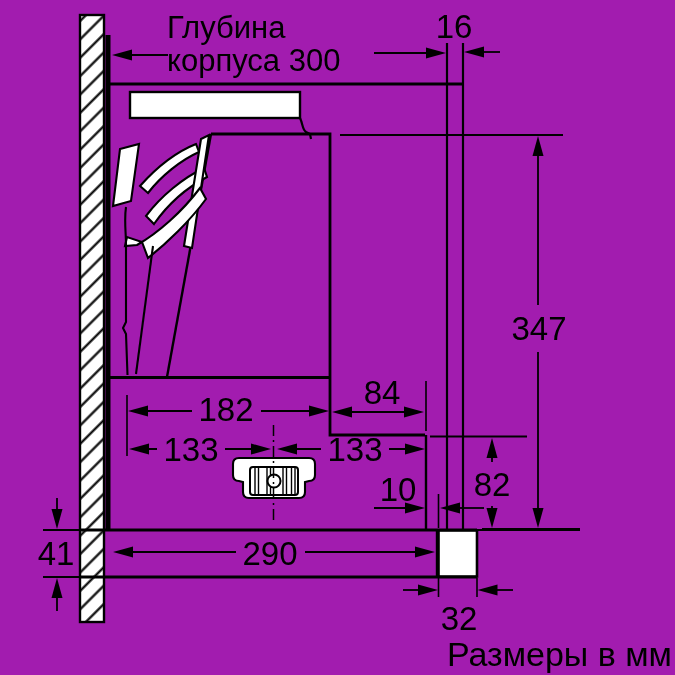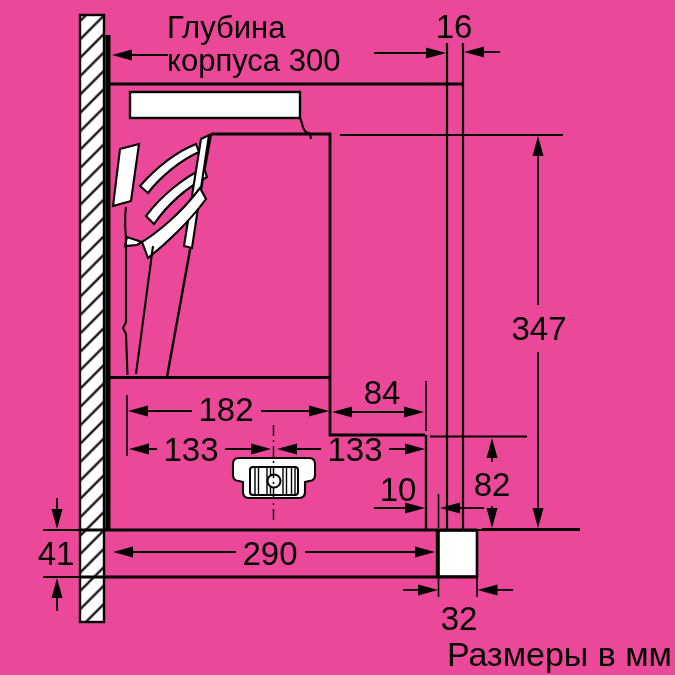--- a/index.html
+++ b/index.html
@@ -5,21 +5,21 @@
   html, body {
     margin: 0;
     padding: 0;
     background: #ffffff;
     font-family: "Liberation Sans", sans-serif;
   }
   .canvas {
     position: relative;
     width: 675px;
     height: 675px;
-    background: #ec4899;
+    background: #a21caf;
     overflow: hidden;
   }
   svg text {
     fill: #000000;
     font-family: "Liberation Sans", sans-serif;
   }
   .dim-label { font-size: 33px; }
   .note-label { font-size: 31px; }
   .caption-label { font-size: 34px; }
 </style>

